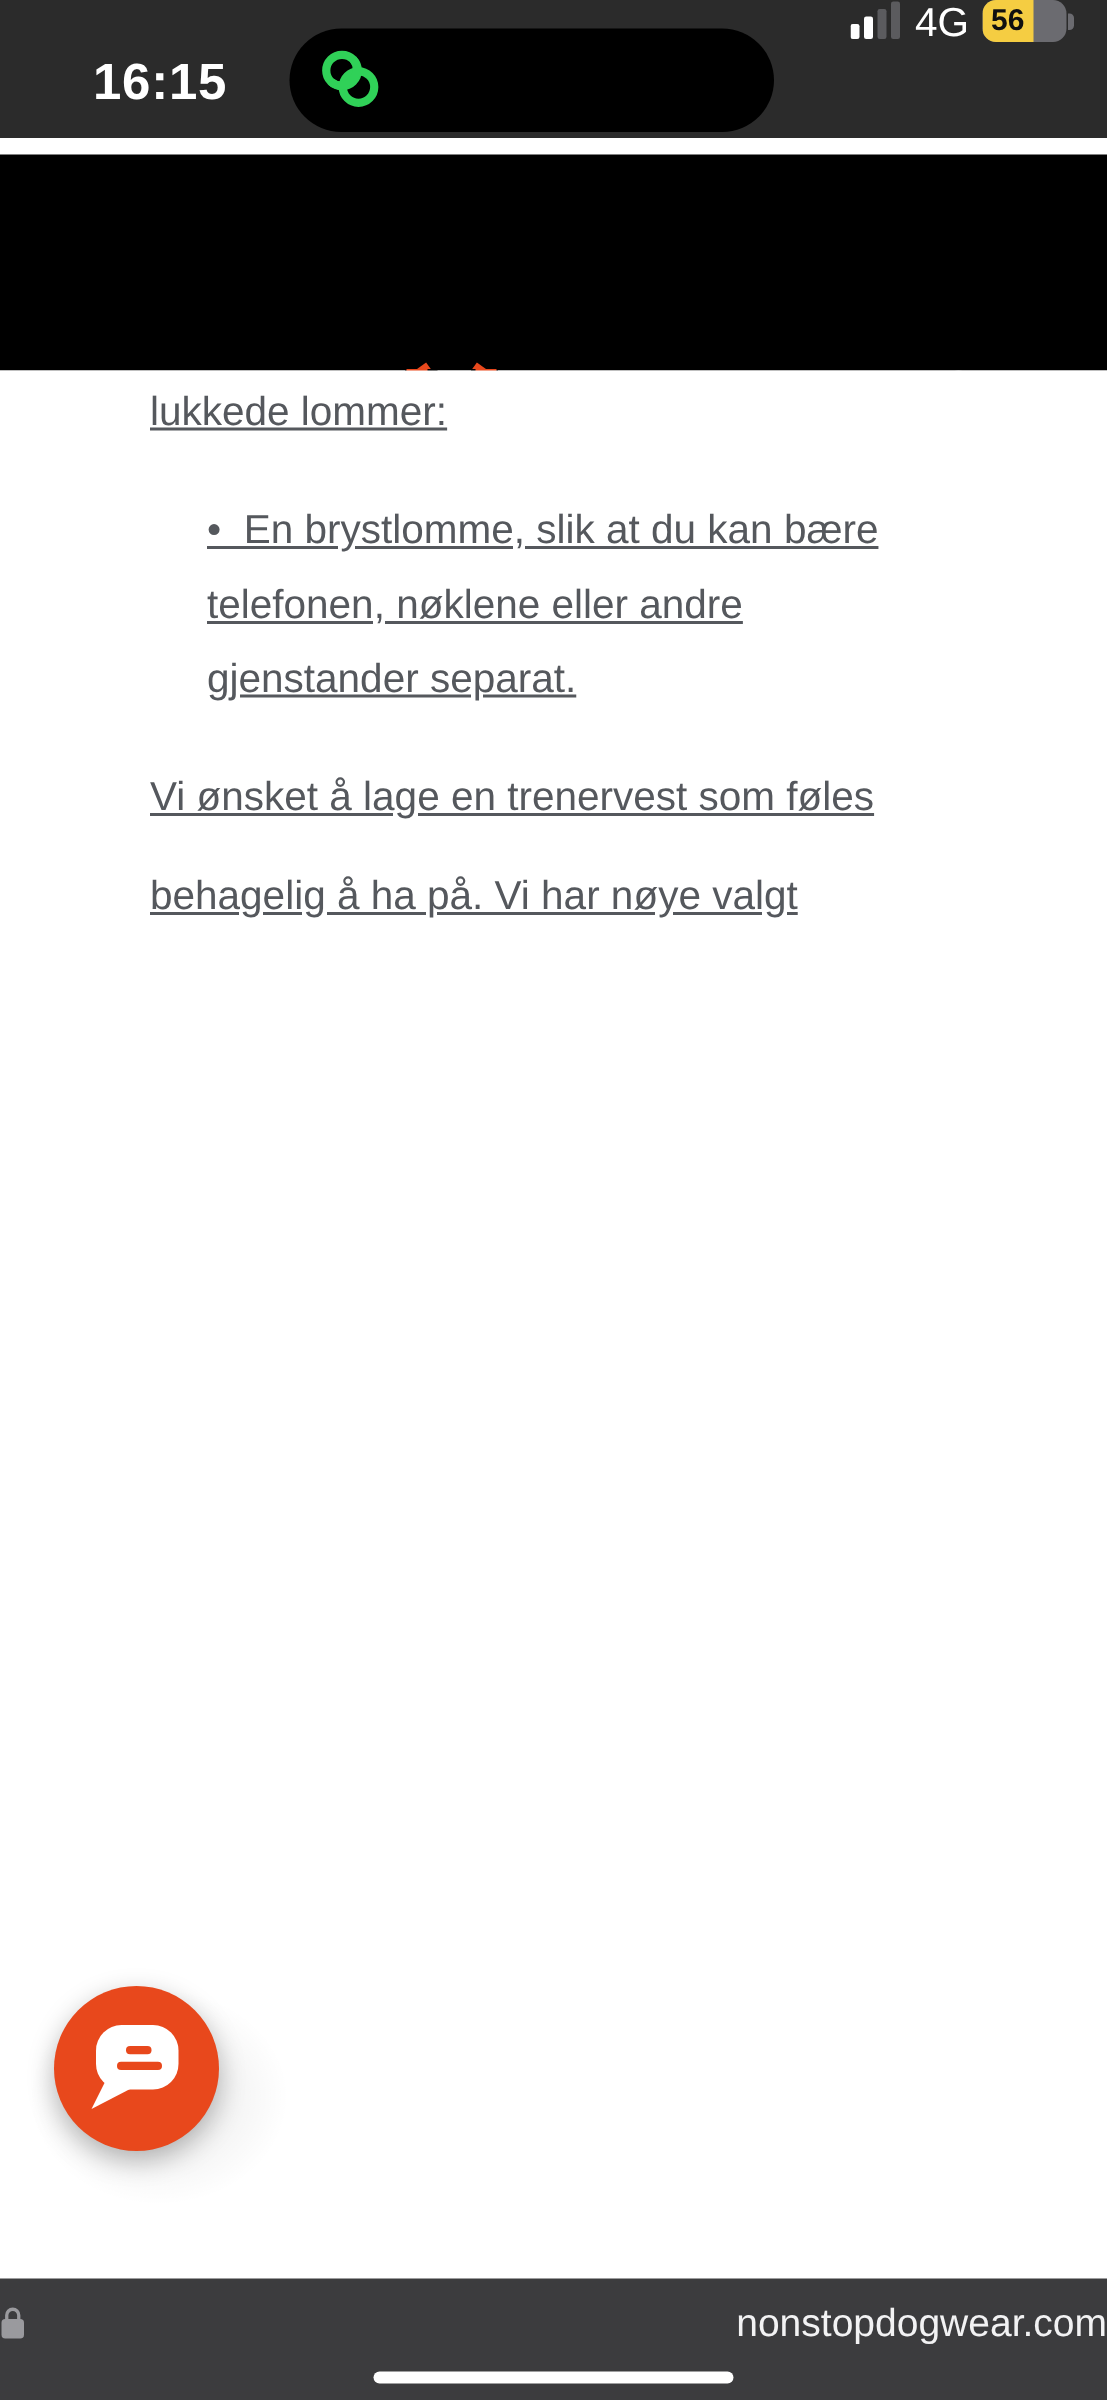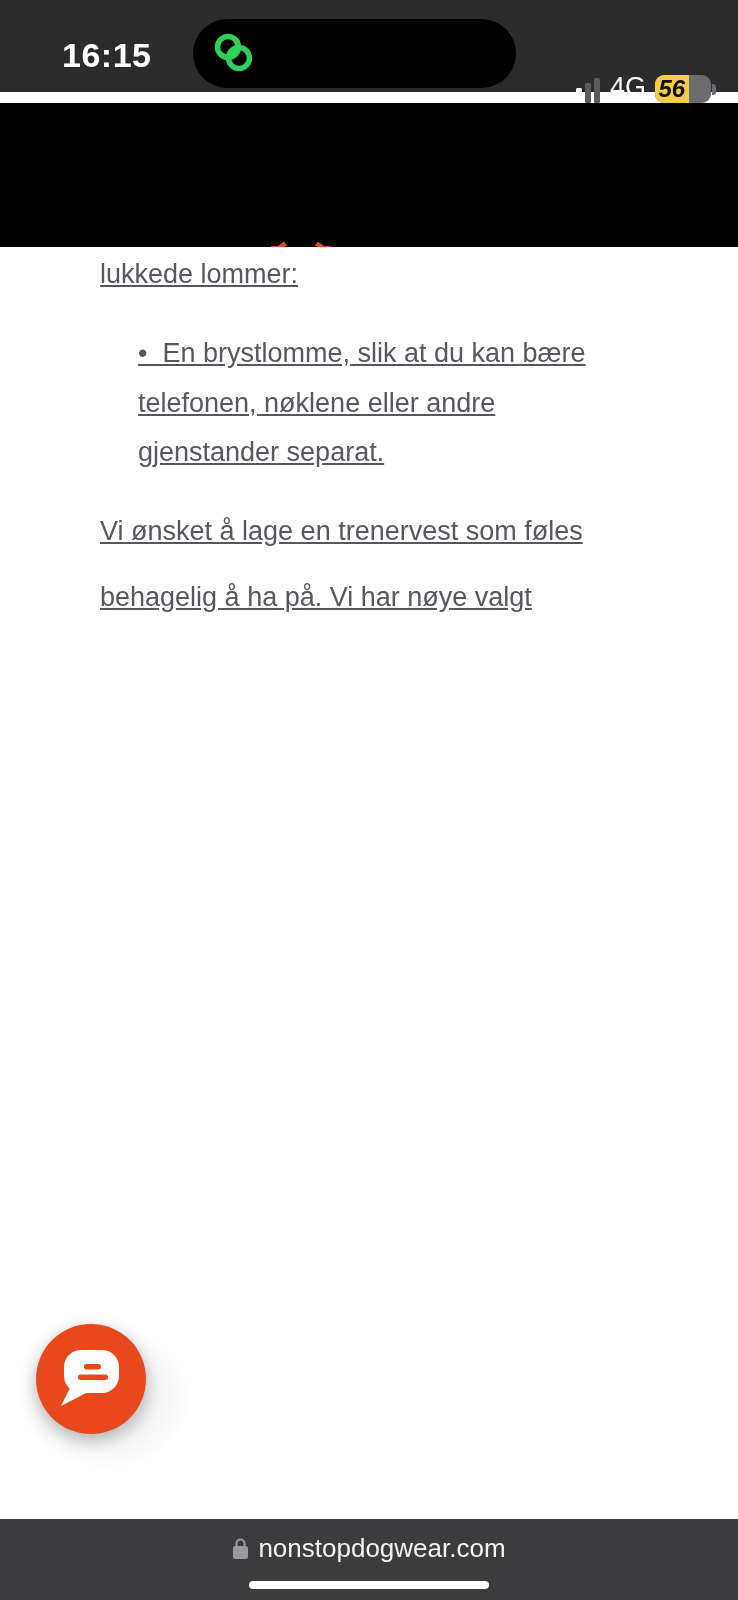--- a/index.html
+++ b/index.html
@@ -12,25 +12,25 @@
   }
   *{margin:0;padding:0;box-sizing:border-box;}
   body{background:#111;font-family:"Liberation Sans","DejaVu Sans",sans-serif;}
   .screen{position:relative;width:738px;height:1600px;background:#fff;overflow:hidden;margin:0 auto;}
 
   
   .status-bar{position:absolute;top:0;left:0;width:738px;height:92px;background:var(--statusbar-bg,#2b2b2b);}
   .time{position:absolute;left:62px;top:36px;font-size:34px;font-weight:700;color:#fff;letter-spacing:.5px;}
   .island{position:absolute;left:193px;top:19px;width:323px;height:69px;background:#000;border-radius:35px;}
   .island svg{position:absolute;left:18px;top:12px;}
-  .status-right{position:absolute;right:22px;top:0;height:103px;display:flex;align-items:flex-end;gap:9px;}
+  .status-right{position:absolute;right:22px;top:0;height:103px;display:flex;align-items:flex-start;gap:9px;}
   .network{color:#fff;font-size:27px;font-weight:400;}
   .battery{position:relative;width:56px;height:28px;border-radius:9px;overflow:hidden;display:flex;background:#6b6b70;}
   .battery-fill{width:60%;background:var(--battery-yellow,#f5cd42);display:flex;align-items:center;justify-content:center;}
-  .battery-fill span{font-size:24px;font-weight:700;color:#101010;font-style:italic;}
+  .battery-fill span{font-size:20px;font-weight:700;color:#101010;}
   .battery-tip{width:4px;height:11px;background:#6b6b70;border-radius:0 3px 3px 0;margin:8.5px 0 0 1px;}
 
   
   .header{position:absolute;top:103px;left:0;width:738px;height:144px;background:#000;}
   .hamburger{position:absolute;left:56px;top:157px;width:40px;height:40px;background:none;border:none;cursor:pointer;}
   .hamburger i{display:block;width:38px;height:3px;background:#fff;margin-bottom:13px;}
   .logo{position:absolute;left:270px;top:136px;display:flex;align-items:center;cursor:pointer;}
   .logo-text{margin-left:10px;color:#fff;font-style:italic;line-height:1;}
   .logo-name{font-size:36px;font-weight:700;letter-spacing:-.5px;}
   .logo-reg{font-size:12px;vertical-align:18px;font-style:normal;}
@@ -47,21 +47,21 @@
   .para-2{margin:20px 40px 0 100px;line-height:66px;}
 
   
   .chat-halo{position:absolute;left:-14px;top:1298px;width:240px;height:200px;border-radius:40px;
     background:radial-gradient(closest-side,rgba(0,0,0,.10),rgba(0,0,0,0) 72%);pointer-events:none;}
   .chat-btn{position:absolute;left:36px;top:1324px;width:110px;height:110px;border-radius:55px;border:none;cursor:pointer;
     background:var(--brand-orange,#e8481c);box-shadow:0 6px 18px rgba(0,0,0,.28);padding:0;}
 
   
   .browser-bar{position:absolute;left:0;top:1519px;width:738px;height:81px;background:var(--browser-bar-bg,#3c3c3e);}
-  .url-pill{position:absolute;left:0;top:14px;width:738px;display:flex;align-items:center;justify-content:center;gap:9px;
+  .url-pill{position:absolute;left:0;top:14px;width:738px;display:flex;align-items:center;justify-content:space-between;gap:9px;
     background:none;border:none;cursor:pointer;}
   .url-text{color:#f2f2f3;font-size:26px;}
   .home-indicator{position:absolute;left:249px;bottom:11px;width:240px;height:8px;border-radius:4px;background:#fff;cursor:grab;}
 </style>
 </head>
 <body>
 
 <div class="screen">
 
   <div class="status-bar">

